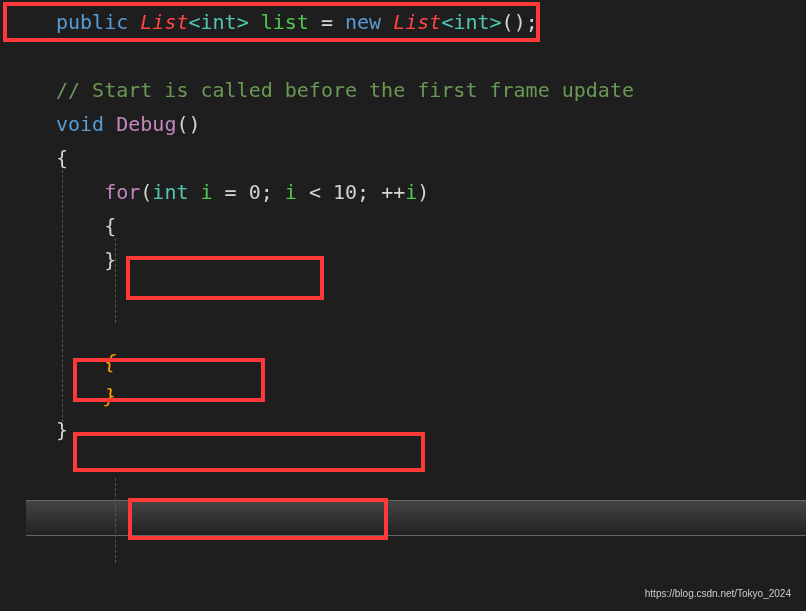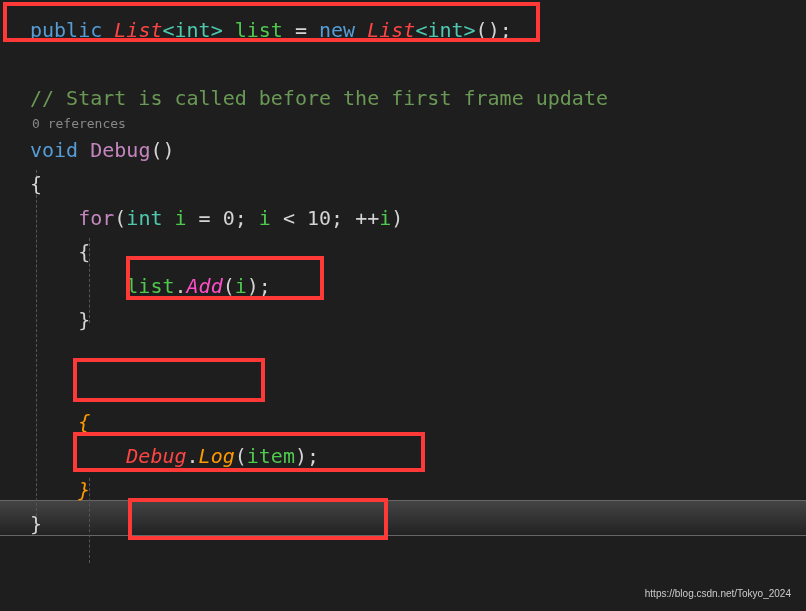--- a/index.html
+++ b/index.html
@@ -10,22 +10,23 @@
     body {
       background: #1e1e1e;
       font-family: 'Consolas', 'Monaco', monospace;
       font-size: 20px;
       width: 806px;
       height: 611px;
       position: relative;
       overflow: hidden;
     }
     .code-area {
-      padding: 13px 20px 5px 30px;
+      padding: 5px 20px 5px 30px;
       position: relative;
+      margin-left: 26px;
     }
     .line {
       line-height: 34px;
       white-space: pre;
       position: relative;
     }
     .indent-guide {
       position: absolute;
       left: 36px;
       top: 170px;
@@ -95,44 +96,41 @@
   <div class="indent-guide"></div>
   <div class="indent-guide2"></div>
   <div class="indent-guide3"></div>
 
   <div class="line"><span class="kw-blue">public</span><span class="kw-white"> </span><span class="kw-red">List</span><span class="kw-cyan">&lt;int&gt;</span><span class="kw-green"> list</span><span class="kw-white"> = </span><span class="kw-blue">new</span><span class="kw-white"> </span><span class="kw-red">List</span><span class="kw-cyan">&lt;int&gt;</span><span class="kw-white">();</span></div>
 
   <div class="line"> </div>
 
   <div class="line comment">// Start is called before the first frame update</div>
 
-  <div class="refs">0 references</div>
 
   <div class="line"><span class="kw-blue">void</span><span> </span><span class="kw-purple">Debug</span><span class="kw-white">()</span></div>
 
   <div class="line kw-white">{</div>
 
   <div class="line"><span>    </span><span class="kw-purple">for</span><span class="kw-white">(</span><span class="kw-cyan">int</span><span class="kw-green"> i </span><span class="kw-white">= </span><span class="kw-white">0</span><span class="kw-white">; </span><span class="kw-green">i </span><span class="kw-white">&lt; </span><span class="kw-white">10</span><span class="kw-white">; </span><span class="kw-white">++</span><span class="kw-green">i</span><span class="kw-white">)</span></div>
 
   <div class="line kw-white">    {</div>
 
-  <div class="line"><span>        </span><span class="kw-green">list</span><span class="kw-white">.</span><span class="kw-magenta">Add</span><span class="kw-white">(</span><span class="kw-green">i</span><span class="kw-white">);</span></div>
 
   <div class="line kw-white">    }</div>
 
   <div class="line"> </div>
 
 
   <div class="line"> </div>
 
 
   <div class="line kw-orange">    {</div>
 
   <div class="highlight-bar" style="top:500px;"></div>
-  <div class="line"><span>        </span><span class="kw-red">Debug</span><span class="kw-white">.</span><span class="kw-orange">Log</span><span class="kw-white">(</span><span class="kw-green">item</span><span class="kw-white">);</span></div>
 
   <div class="line kw-orange">    }</div>
 
   <div class="line kw-white">}</div>
 </div>
 
 <div class="red-box" style="left:3px; top:2px; width:537px; height:40px;"></div>
 <div class="red-box" style="left:126px; top:256px; width:198px; height:44px;"></div>
 <div class="red-box" style="left:73px; top:358px; width:192px; height:44px;"></div>
 <div class="red-box" style="left:73px; top:432px; width:352px; height:40px;"></div>

